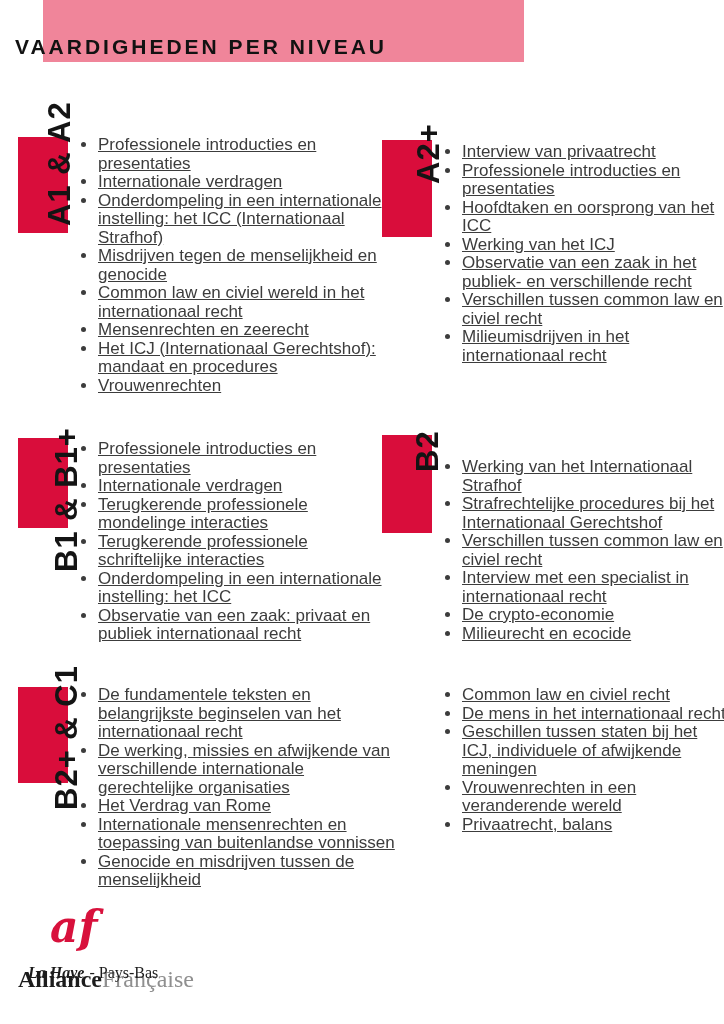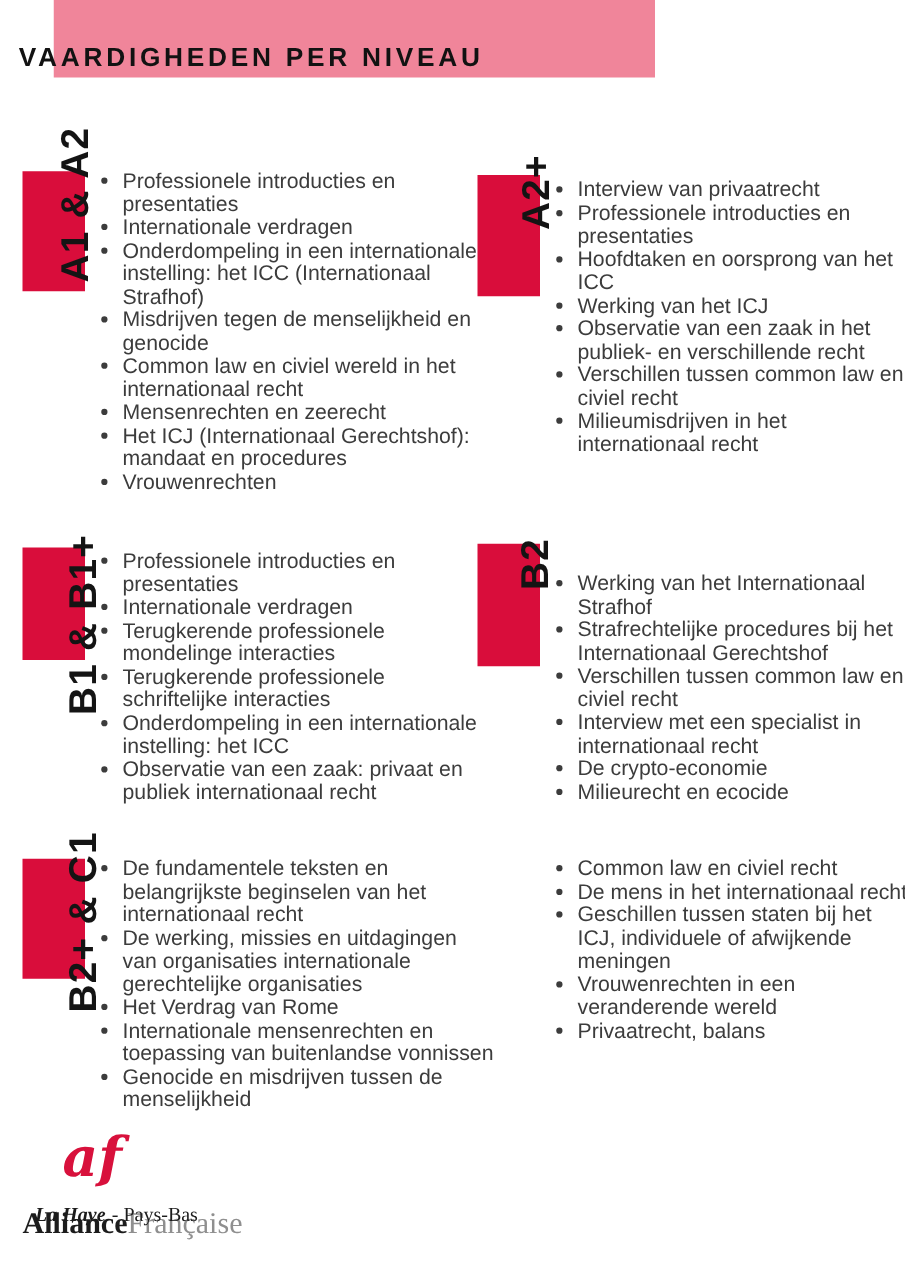--- a/index.html
+++ b/index.html
@@ -38,21 +38,21 @@
     transform-origin:0 100%;
     white-space:nowrap;
     font-size:31px;line-height:1;font-weight:700;
     letter-spacing:1px;color:var(--label-ink);
   }
   ul.skills{
     position:absolute;margin:0;padding:0 0 0 14px;
     list-style:disc outside;
     font-size:17px;line-height:18.5px;color:var(--body-text);
   }
-  ul.skills li{margin:0;padding:0;}
+  ul.skills li{margin:0;padding:0;text-decoration:underline;}
 
   
   #rect-a1a2{left:18px;top:137px;width:50px;height:96px;}
   #label-a1a2{left:75px;top:195px;}
   #list-a1a2{left:84px;top:136px;width:292px;}
   
   #rect-a2plus{left:382px;top:140px;width:50px;height:97px;}
   #label-a2plus{left:444px;top:153px;}
   #list-a2plus{left:448px;top:143px;width:262px;}
   
@@ -144,21 +144,21 @@
       <li>Verschillen tussen common law en civiel recht</li>
       <li>Interview met een specialist in internationaal recht</li>
       <li>De crypto-economie</li>
       <li>Milieurecht en ecocide</li>
     </ul>
 
   <div class="accent-rect" id="rect-b2c1"></div>
   <div class="vlabel" id="label-b2c1">B2+ &amp; C1</div>
   <ul class="skills" id="list-b2c1-left">
       <li>De fundamentele teksten en belangrijkste beginselen van het internationaal recht</li>
-      <li>De werking, missies en uitdagingen van organisaties internationale gerechtelijke organisaties</li>
+      <li>De werking, missies en afwijkende van verschillende internationale gerechtelijke organisaties</li>
       <li>Het Verdrag van Rome</li>
       <li>Internationale mensenrechten en toepassing van buitenlandse vonnissen</li>
       <li>Genocide en misdrijven tussen de menselijkheid</li>
     </ul>
   <ul class="skills" id="list-b2c1-right">
       <li>Common law en civiel recht</li>
       <li>De mens in het internationaal recht</li>
       <li>Geschillen tussen staten bij het ICJ, individuele of afwijkende meningen</li>
       <li>Vrouwenrechten in een veranderende wereld</li>
       <li>Privaatrecht, balans</li>

